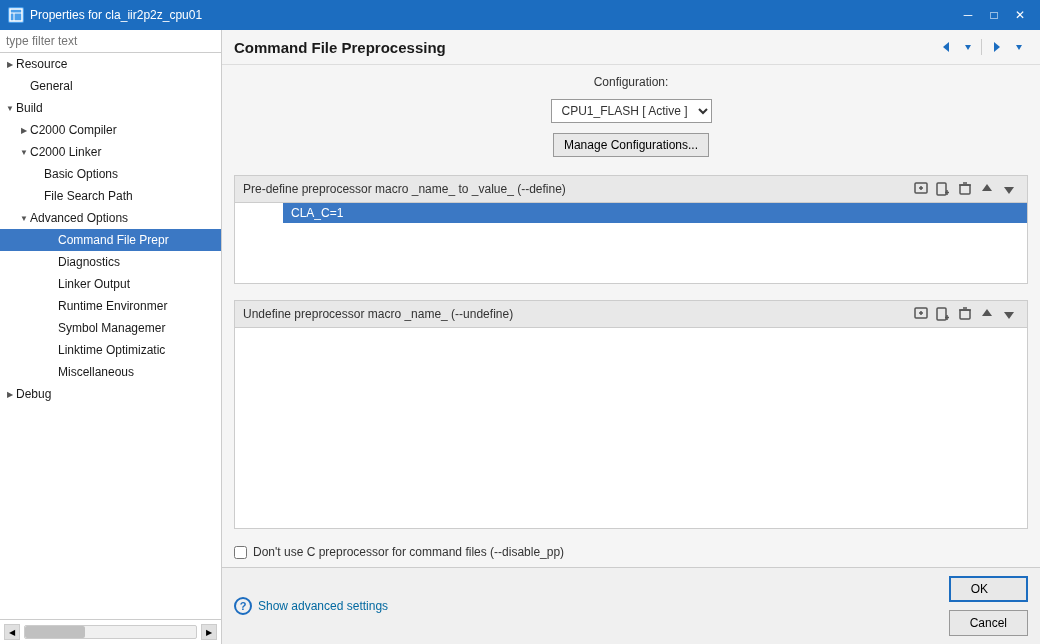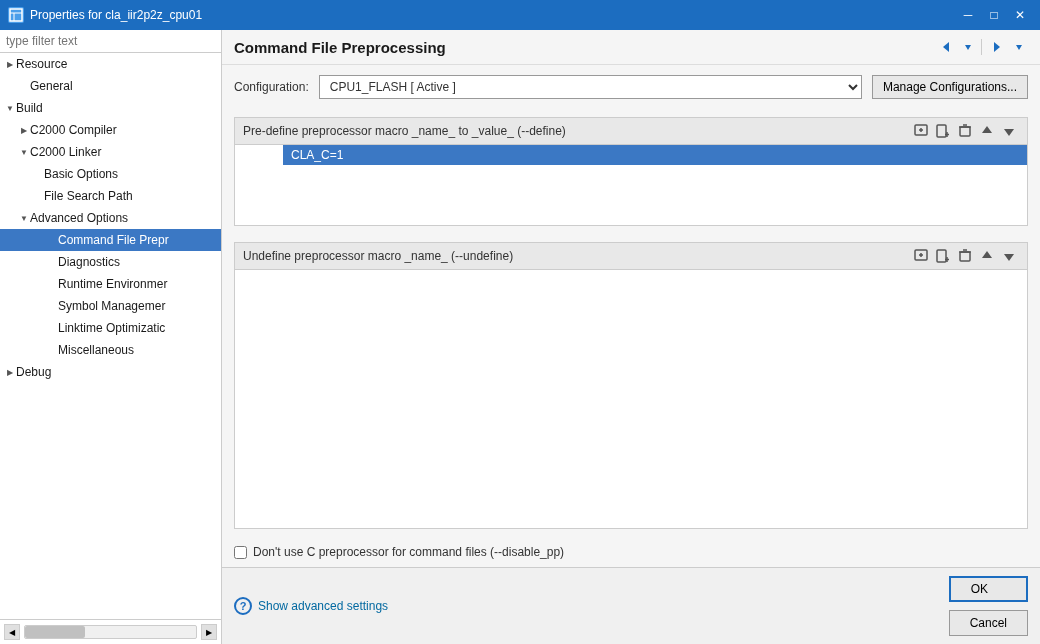--- a/index.html
+++ b/index.html
@@ -196,20 +196,21 @@
     .nav-divider { width: 1px; height: 16px; background: #ccc; margin: 0 2px; }
 
     
     .config-row {
       display: flex;
       align-items: center;
       padding: 10px 12px;
       gap: 10px;
       background: #f5f5f5;
       flex-shrink: 0;
+      flex-direction: column;
     }
     .config-label { font-size: 12px; color: #333; }
     .config-select {
       flex: 1;
       padding: 3px 6px;
       border: 1px solid #999;
       background: white;
       font-size: 12px;
       color: #333;
       cursor: pointer;
@@ -419,20 +420,25 @@
           <span class="tree-label">Command File Prepr</span>
         </div>
         <div class="tree-item">
           <span class="tree-indent" style="width: 42px;"></span>
           <span class="tree-arrow"></span>
           <span class="tree-label">Diagnostics</span>
         </div>
         <div class="tree-item">
           <span class="tree-indent" style="width: 42px;"></span>
           <span class="tree-arrow"></span>
+          <span class="tree-label">Linker Output</span>
+        </div>
+        <div class="tree-item">
+          <span class="tree-indent" style="width: 42px;"></span>
+          <span class="tree-arrow"></span>
           <span class="tree-label">Runtime Environmer</span>
         </div>
         <div class="tree-item">
           <span class="tree-indent" style="width: 42px;"></span>
           <span class="tree-arrow"></span>
           <span class="tree-label">Symbol Managemer</span>
         </div>
         <div class="tree-item">
           <span class="tree-indent" style="width: 42px;"></span>
           <span class="tree-arrow"></span>

